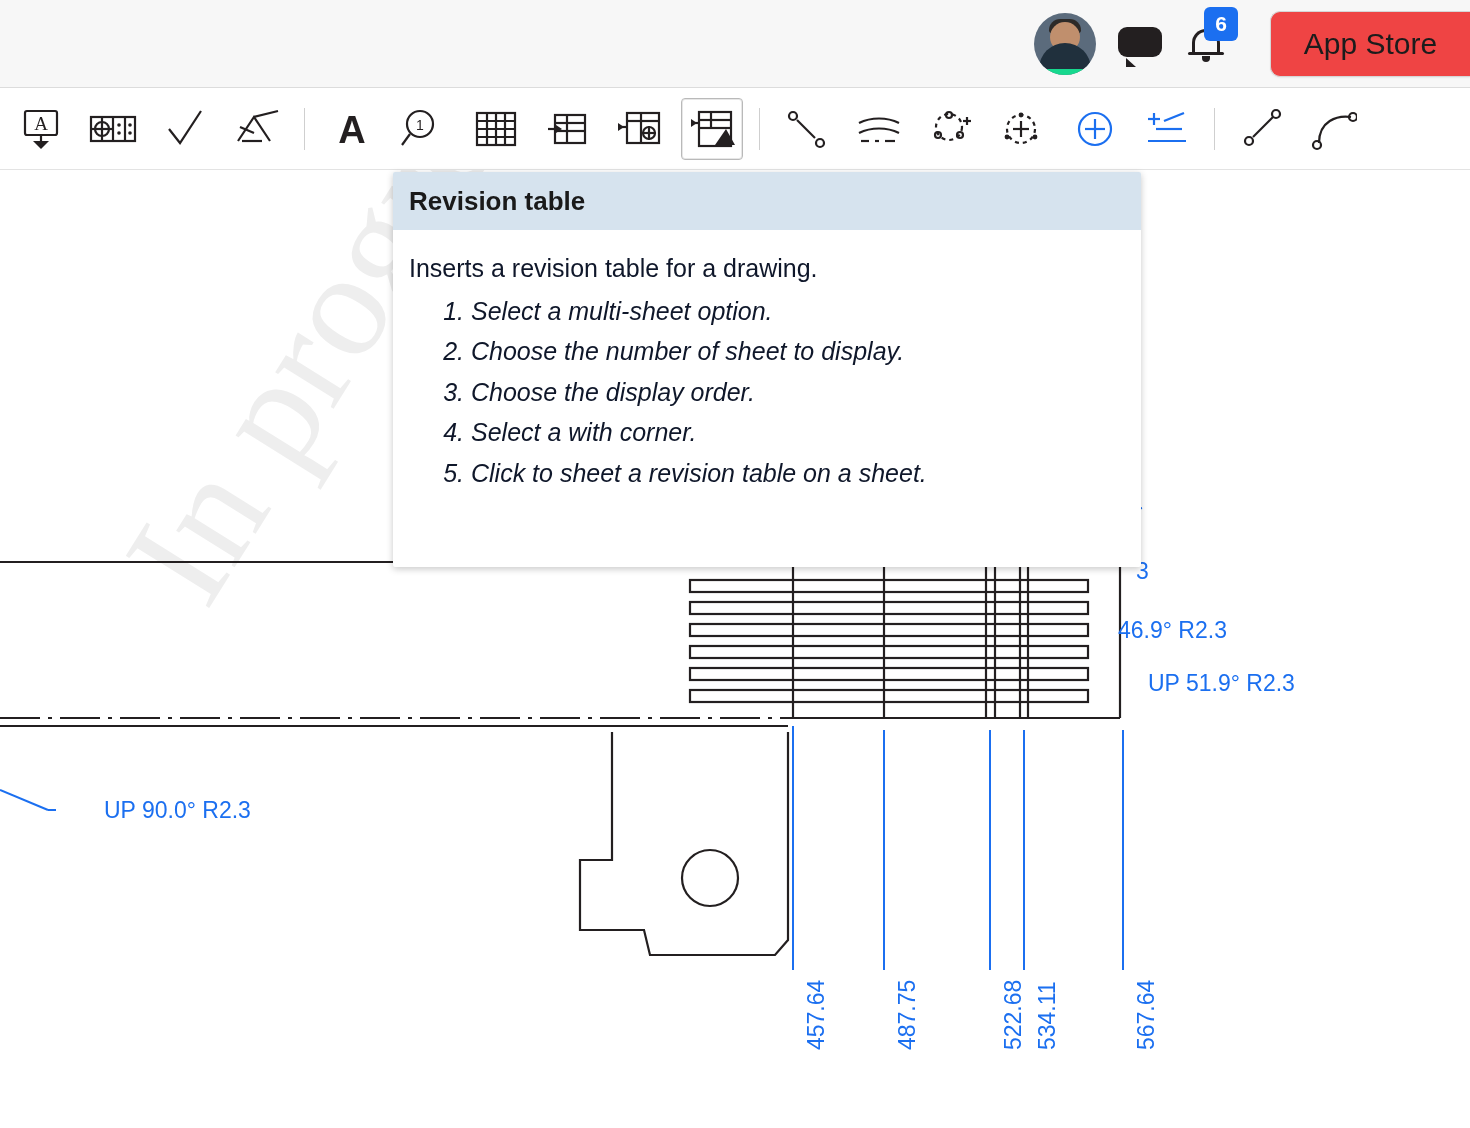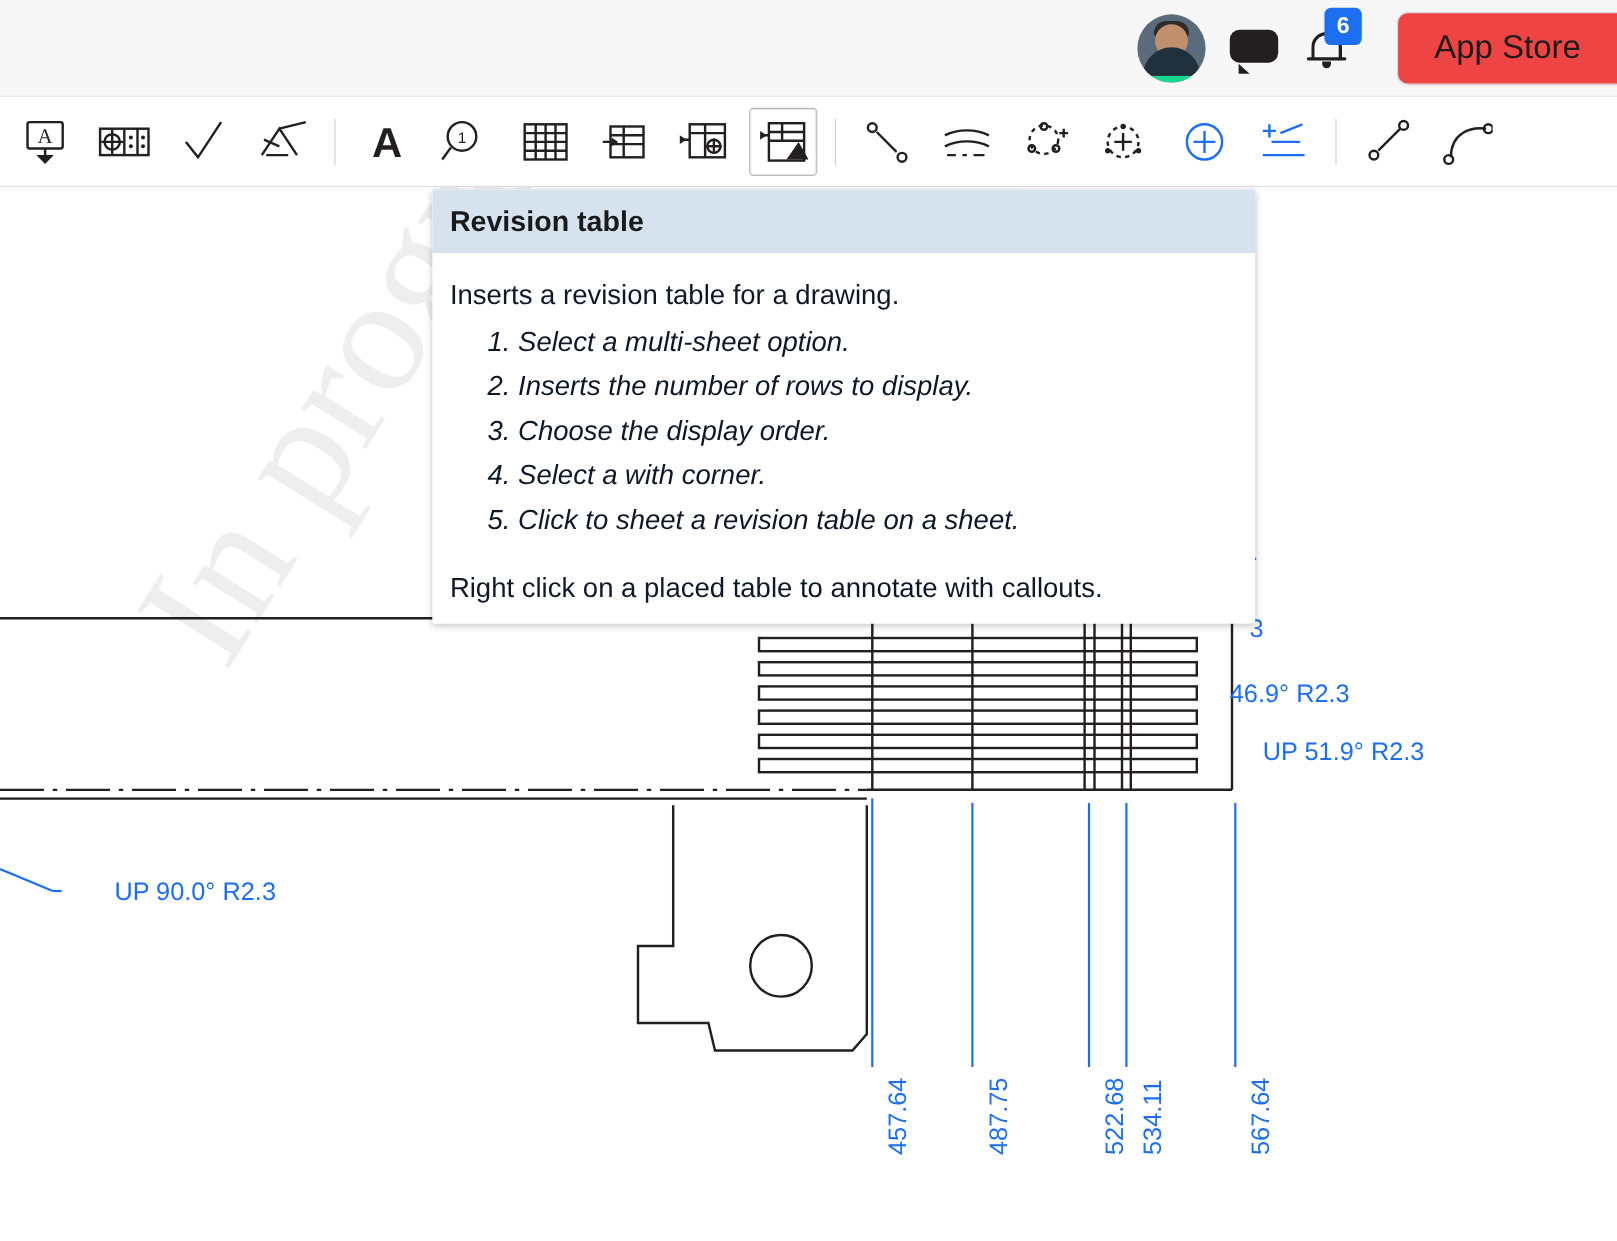--- a/index.html
+++ b/index.html
@@ -452,20 +452,19 @@
   <div class="vdim" style="left:1034px;top:880px;">534.11</div>
   <div class="vdim" style="left:1133px;top:880px;">567.64</div>
 </div>
 
 <div id="tooltip">
   <div id="tooltip-header">Revision table</div>
   <div id="tooltip-body">
     <div>Inserts a revision table for a drawing.</div>
     <ol>
       <li>Select a multi-sheet option.</li>
-      <li>Inserts the number of rows to display.</li>
+      <li>Choose the number of sheet to display.</li>
       <li>Choose the display order.</li>
       <li>Select a with corner.</li>
       <li>Click to sheet a revision table on a sheet.</li>
     </ol>
-    <div id="tooltip-footer">Right click on a placed table to annotate with callouts.</div>
   </div>
 </div>
 
 </body></html>

